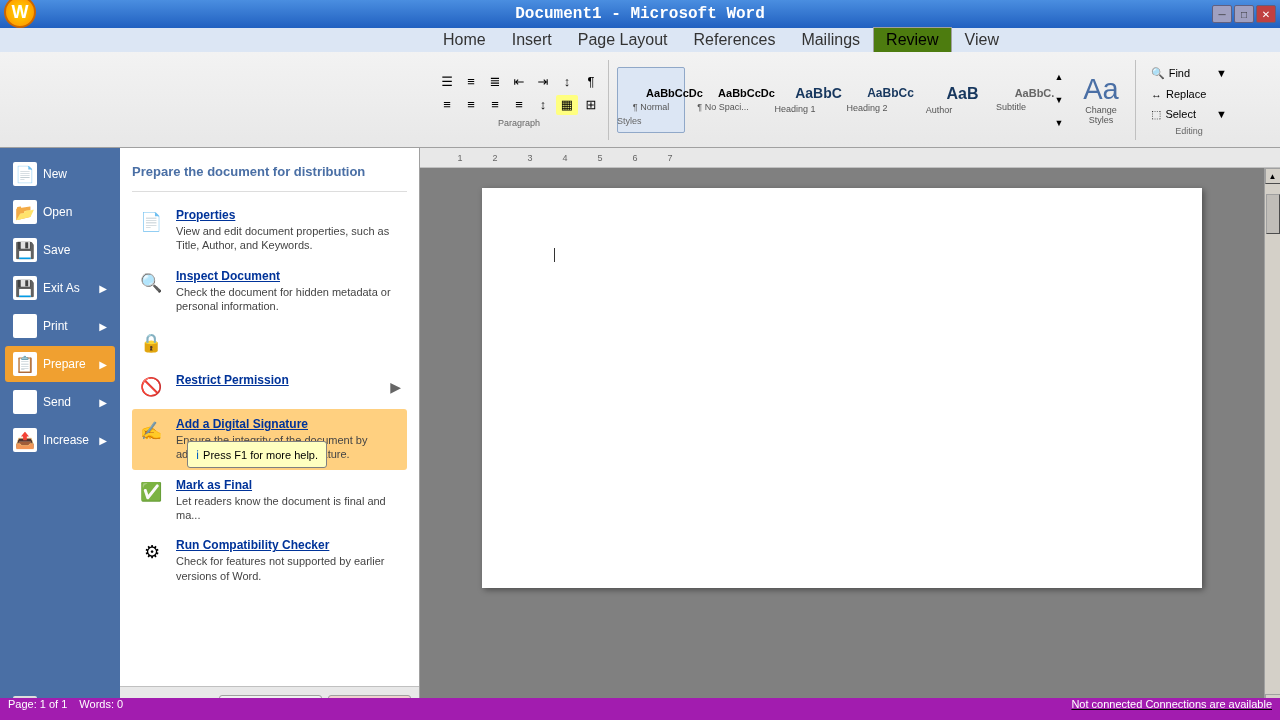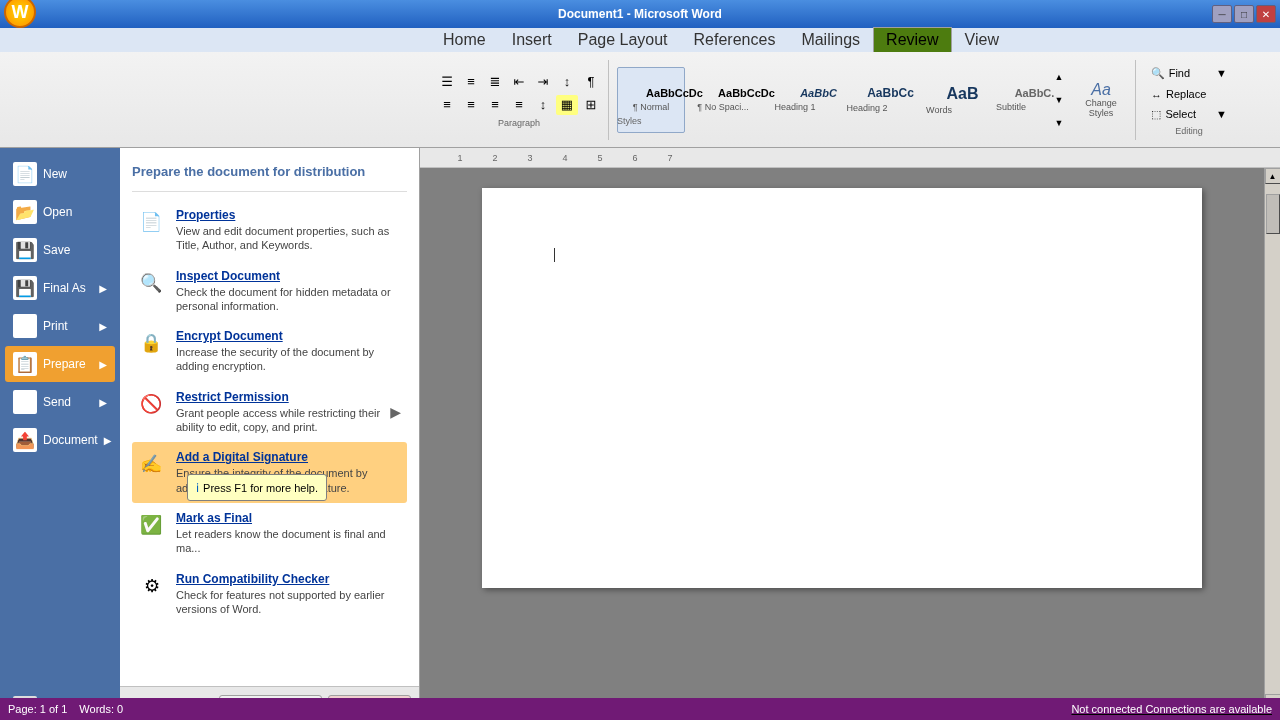--- a/index.html
+++ b/index.html
@@ -347,23 +347,23 @@
       width: 720px;
       min-height: 400px;
       box-shadow: 2px 2px 6px rgba(0,0,0,0.4);
       padding: 60px 72px;
       position: relative;
     }
 
     
     .status-bar {
       height: 22px;
-      background: #701a75;
-      display: flex;
-      align-items: center;
+      background: #a21caf;
+      display: flex;
+      align-items: flex-start;
       padding: 0 8px;
       gap: 12px;
       position: absolute;
       bottom: 0;
       left: 0;
       right: 0;
     }
 
     .status-item {
       color: white;
@@ -457,23 +457,24 @@
       height: 28px;
       background: linear-gradient(to bottom, #4a8ee0, #2060c0);
       display: flex;
       align-items: center;
       padding: 0 4px;
       position: relative;
     }
 
     .titlebar-title {
       color: white;
-      font-size: 12px;
+      font-size: 16px;
       font-weight: bold;
       margin: 17px auto;
+      font-family: Liberation Mono, monospace;
     }
 
     .titlebar-btns {
       position: absolute;
       right: 4px;
       display: flex;
       gap: 2px;
     }
 
     .titlebar-btn {
@@ -560,42 +561,42 @@
       <div class="styles-group">
         <div class="style-btn active">
           <div class="preview" style="font-size:11px;">AaBbCcDc</div>
           <div class="label">¶ Normal</div>
         </div>
         <div class="style-btn">
           <div class="preview" style="font-size:11px;">AaBbCcDc</div>
           <div class="label">¶ No Spaci...</div>
         </div>
         <div class="style-btn">
-          <div class="preview" style="font-size:11px; font-weight:bold; color:#17375e;font-style:italic;">AaBbC</div>
+          <div class="preview" style="font-size:14px; font-weight:bold; color:#17375e;">AaBbC</div>
           <div class="label">Heading 1</div>
         </div>
         <div class="style-btn">
           <div class="preview" style="font-size:12px; color:#17375e;">AaBbCc</div>
           <div class="label">Heading 2</div>
         </div>
         <div class="style-btn">
           <div class="preview" style="font-size:16px; color:#17375e;">AaB</div>
-          <div class="label">Words</div>
+          <div class="label">Author</div>
         </div>
         <div class="style-btn">
           <div class="preview" style="font-size:11px; color:#666;">AaBbC.</div>
           <div class="label">Subtitle</div>
         </div>
         <div style="display:flex; flex-direction:column; justify-content:space-between; height:66px; margin-left:2px;">
           <div class="para-btn" style="width:16px; height:20px; font-size:9px;">▲</div>
           <div class="para-btn" style="width:16px; height:20px; font-size:9px;">▼</div>
           <div class="para-btn" style="width:16px; height:20px; font-size:9px;">▼</div>
         </div>
         <div class="change-styles-btn" style="margin-left:4px;">
-          <div style="font-size:16px; color:#4a6fa5;font-style:italic;">Aa</div>
+          <div style="font-size:29px; color:#4a6fa5;">Aa</div>
           <div style="font-size:9px; color:#555; text-align:center; line-height:1.1;">Change Styles</div>
         </div>
       </div>
       <div class="para-label" style="position:absolute; bottom:21px;">Styles</div>
     </div>
 
     <div class="editing-group">
       <div class="edit-btn">
         <span>🔍</span>
         <span>Find</span>
@@ -627,41 +628,41 @@
       <div class="sidebar-item">
         <div class="sidebar-icon">📂</div>
         <span>Open</span>
       </div>
       <div class="sidebar-item">
         <div class="sidebar-icon">💾</div>
         <span>Save</span>
       </div>
       <div class="sidebar-item">
         <div class="sidebar-icon">💾</div>
-        <span>Final As</span>
+        <span>Exit As</span>
         <span class="sidebar-arrow">▶</span>
       </div>
       <div class="sidebar-item">
         <div class="sidebar-icon">🖨</div>
         <span>Print</span>
         <span class="sidebar-arrow">▶</span>
       </div>
       <div class="sidebar-item active">
         <div class="sidebar-icon">📋</div>
         <span>Prepare</span>
         <span class="sidebar-arrow">▶</span>
       </div>
       <div class="sidebar-item">
         <div class="sidebar-icon">✉</div>
         <span>Send</span>
         <span class="sidebar-arrow">▶</span>
       </div>
       <div class="sidebar-item">
         <div class="sidebar-icon">📤</div>
-        <span>Document</span>
+        <span>Increase</span>
         <span class="sidebar-arrow">▶</span>
       </div>
       <div class="sidebar-item" style="margin-top:auto;">
         <div class="sidebar-icon" style="background:#ddd;">✕</div>
         <span>Close</span>
       </div>
     </div>
 
     <div class="menu-content">
       <div class="menu-header">Prepare the document for distribution</div>
@@ -677,31 +678,26 @@
       <div class="menu-item">
         <div class="menu-item-icon">🔍</div>
         <div class="menu-item-text">
           <div class="menu-item-title">Inspect Document</div>
           <div class="menu-item-desc">Check the document for hidden metadata or personal information.</div>
         </div>
       </div>
 
       <div class="menu-item">
         <div class="menu-item-icon">🔒</div>
-        <div class="menu-item-text">
-          <div class="menu-item-title">Encrypt Document</div>
-          <div class="menu-item-desc">Increase the security of the document by adding encryption.</div>
-        </div>
       </div>
 
       <div class="menu-item">
         <div class="menu-item-icon">🚫</div>
         <div class="menu-item-text">
           <div class="menu-item-title">Restrict Permission</div>
-          <div class="menu-item-desc">Grant people access while restricting their ability to edit, copy, and print.</div>
         </div>
         <div class="menu-item-arrow">▶</div>
       </div>
 
       <div class="menu-item highlighted" style="background:#ffd080; position:relative;">
         <div class="menu-item-icon">✍</div>
         <div class="menu-item-text">
           <div class="menu-item-title">Add a Digital Signature</div>
           <div class="menu-item-desc">Ensure the integrity of the document by adding an invisible digital signature.</div>
         </div>

